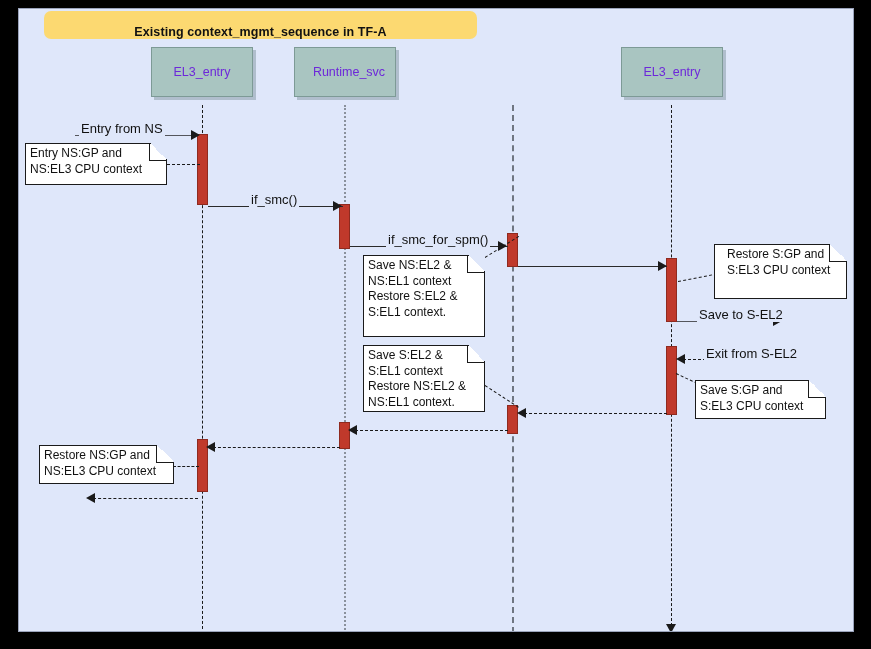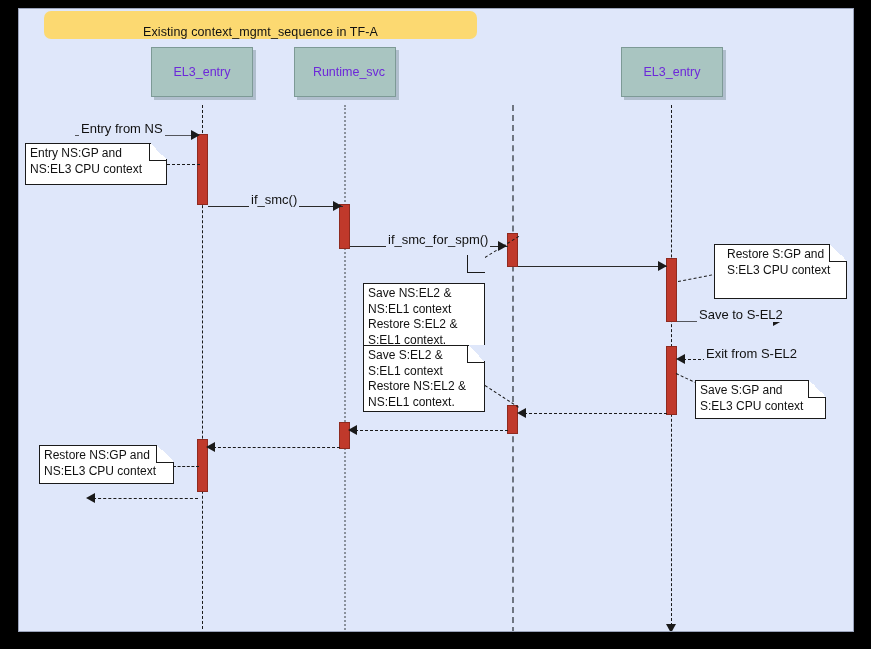--- a/index.html
+++ b/index.html
@@ -7,21 +7,21 @@
 
   #frame{position:relative;width:871px;height:649px;background:#000;box-sizing:border-box;}
 
   
   #canvas{position:absolute;left:18px;top:8px;width:836px;height:624px;background:#dfe7fa;
           border:1px solid #9aa3bb;box-sizing:border-box;overflow:hidden;}
 
   
   #title-banner{position:absolute;left:25px;top:2px;width:433px;height:28px;background:#fcd971;
      border-radius:7px;display:flex;align-items:center;justify-content:center;}
-  #title-banner .t{font-size:12.5px;font-weight:normal;color:#111;letter-spacing:.1px;margin-top:14px;}
+  #title-banner .t{font-size:12.5px;font-weight:bold;color:#111;letter-spacing:.1px;margin-top:14px;}
   .pbox{position:absolute;width:102px;height:50px;background:#a9c5c1;border:1px solid #7d9a96;
         box-shadow:3px 3px 0 rgba(120,140,150,.45);
         display:flex;align-items:center;justify-content:center;box-sizing:border-box;}
   .pbox span{font-size:12.5px;color:#6d28d9;}
 
   
   .lifeline{position:absolute;width:0;border-left-style:dashed;}
   .ll-dark{border-left:1.6px dashed #1a1a1a;}
   .ll-gray{border-left:2.6px dashed #6f7681;}
   .ll-lgray{border-left:2.2px dotted #8a919c;}
@@ -135,21 +135,21 @@
     <div class="ahl" style="left:67px;top:484px;"></div>
 
     <div class="note-line" style="left:148px;top:155px;width:33px;"></div>
     <div class="note" style="left:6px;top:134px;width:142px;height:42px;">Entry NS:GP and
 NS:EL3 CPU context</div>
     <div class="note" style="left:6px;top:134px;width:142px;height:42px;background:transparent;border-color:transparent;pointer-events:none;">
       <span class="fold"></span>
     </div>
 
     <div class="note-line" style="left:466px;top:248px;width:40px;transform:rotate(-32deg);"></div>
-    <div class="note" style="left:344px;top:246px;width:122px;height:71px;margin-top:28px;">Save NS:EL2 &amp;
+    <div class="note" style="left:344px;top:246px;width:122px;height:82px;">Save NS:EL2 &amp;
 NS:EL1 context
 Restore S:EL2 &amp;
 S:EL1 context.</div>
     <div class="note" style="left:344px;top:246px;width:122px;height:67px;background:transparent;border-color:transparent;pointer-events:none;">
       <span class="fold"></span>
     </div>
 
     <div class="note-line" style="left:659px;top:272px;width:40px;transform:rotate(-11deg);"></div>
     <div class="note" style="left:695px;top:235px;width:133px;height:55px;padding-left:12px;">Restore S:GP and
 S:EL3 CPU context</div>

